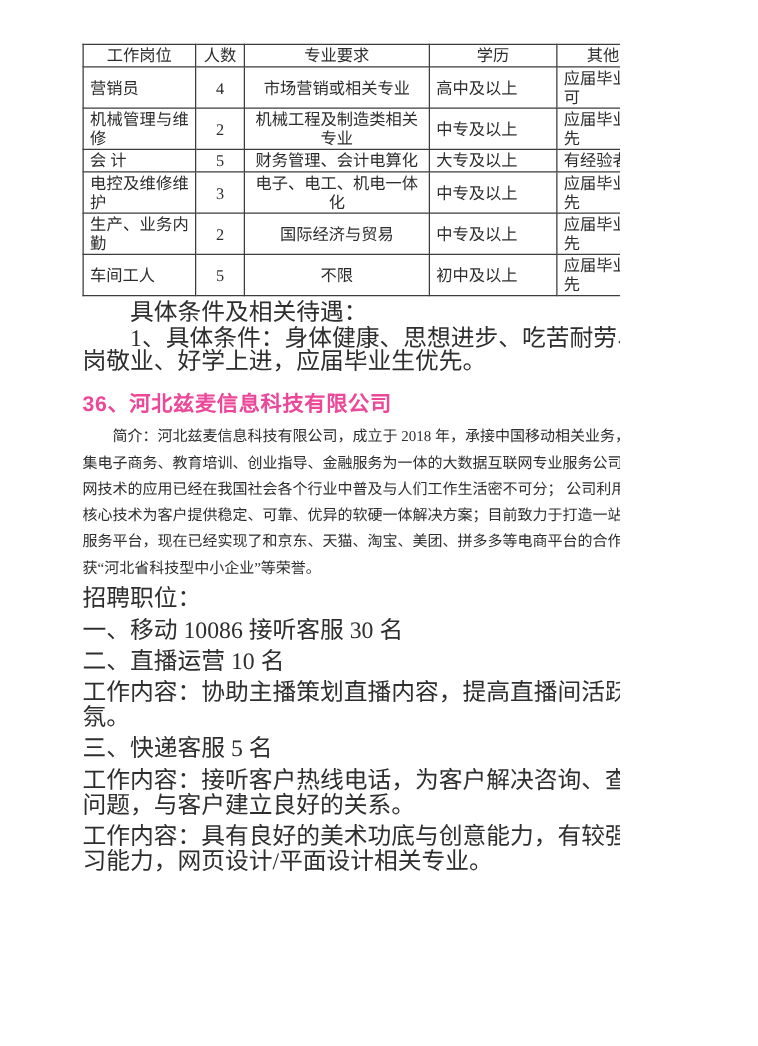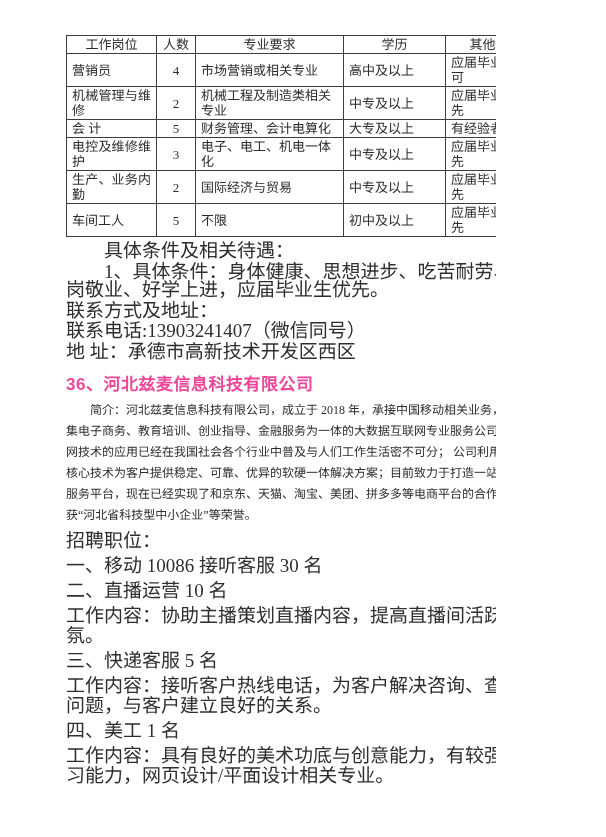--- a/index.html
+++ b/index.html
@@ -35,21 +35,21 @@
     border: 1px solid #3d3d3d;
     padding: 1px 5px;
     line-height: 15px;
     font-weight: normal;
     vertical-align: middle;
     overflow: hidden;
   }
   table.job-table th { text-align: center; }
   td.cell-post  { text-align: justify; }
   td.cell-num   { text-align: center; }
-  td.cell-major { text-align: left; }
+  td.cell-major { text-align: center; }
   td.cell-edu   { }
   td.cell-other { text-align: left; }
   
   .para {
     font-size: 19px;
     line-height: 18.5px;
     margin: 2px 0 0 0;
   }
   .indent { text-indent: 2em; }
   .block-conditions { margin-top: 5px; }
@@ -139,40 +139,34 @@
         <td class="cell-other">应届毕业生优先</td>
       </tr>
     </tbody>
       </table>
 
     <div class="block-conditions">
       <p class="para indent">具体条件及相关待遇：</p>
       <p class="para indent">1、具体条件：身体健康、思想进步、吃苦耐劳、爱岗敬业、好学上进，应届毕业生优先。</p>
     </div>
 
-    <div>
-      <p class="para">联系方式及地址：</p>
-      <p class="para">联系电话:13903241407（微信同号）</p>
-      <p class="para">地 址：承德市高新技术开发区西区</p>
-    </div>
 
     <div>
       <h2 class="company-heading">36、河北兹麦信息科技有限公司</h2>
       <p class="intro indent">简介：河北兹麦信息科技有限公司，成立于 2018 年，承接中国移动相关业务，是一家集电子商务、教育培训、创业指导、金融服务为一体的大数据互联网专业服务公司；互联网技术的应用已经在我国社会各个行业中普及与人们工作生活密不可分； 公司利用互联网核心技术为客户提供稳定、可靠、优异的软硬一体解决方案；目前致力于打造一站式电商服务平台，现在已经实现了和京东、天猫、淘宝、美团、拼多多等电商平台的合作，曾荣获“河北省科技型中小企业”等荣誉。</p>
 
       <div class="positions">
         <p class="para">招聘职位：</p>
 
         <p class="para">一、移动 10086 接听客服 30 名</p>
 
         <p class="para">二、直播运营 10 名</p>
         <p class="para">工作内容：协助主播策划直播内容，提高直播间活跃气氛。</p>
 
         <p class="para">三、快递客服 5 名</p>
         <p class="para">工作内容：接听客户热线电话，为客户解决咨询、查询等问题，与客户建立良好的关系。</p>
 
-        <p class="para">四、美工 1 名</p>
         <p class="para">工作内容：具有良好的美术功底与创意能力，有较强的学习能力，网页设计/平面设计相关专业。</p>
       </div>
     </div>
 
   </div>
 </div>
 
 </body></html>

